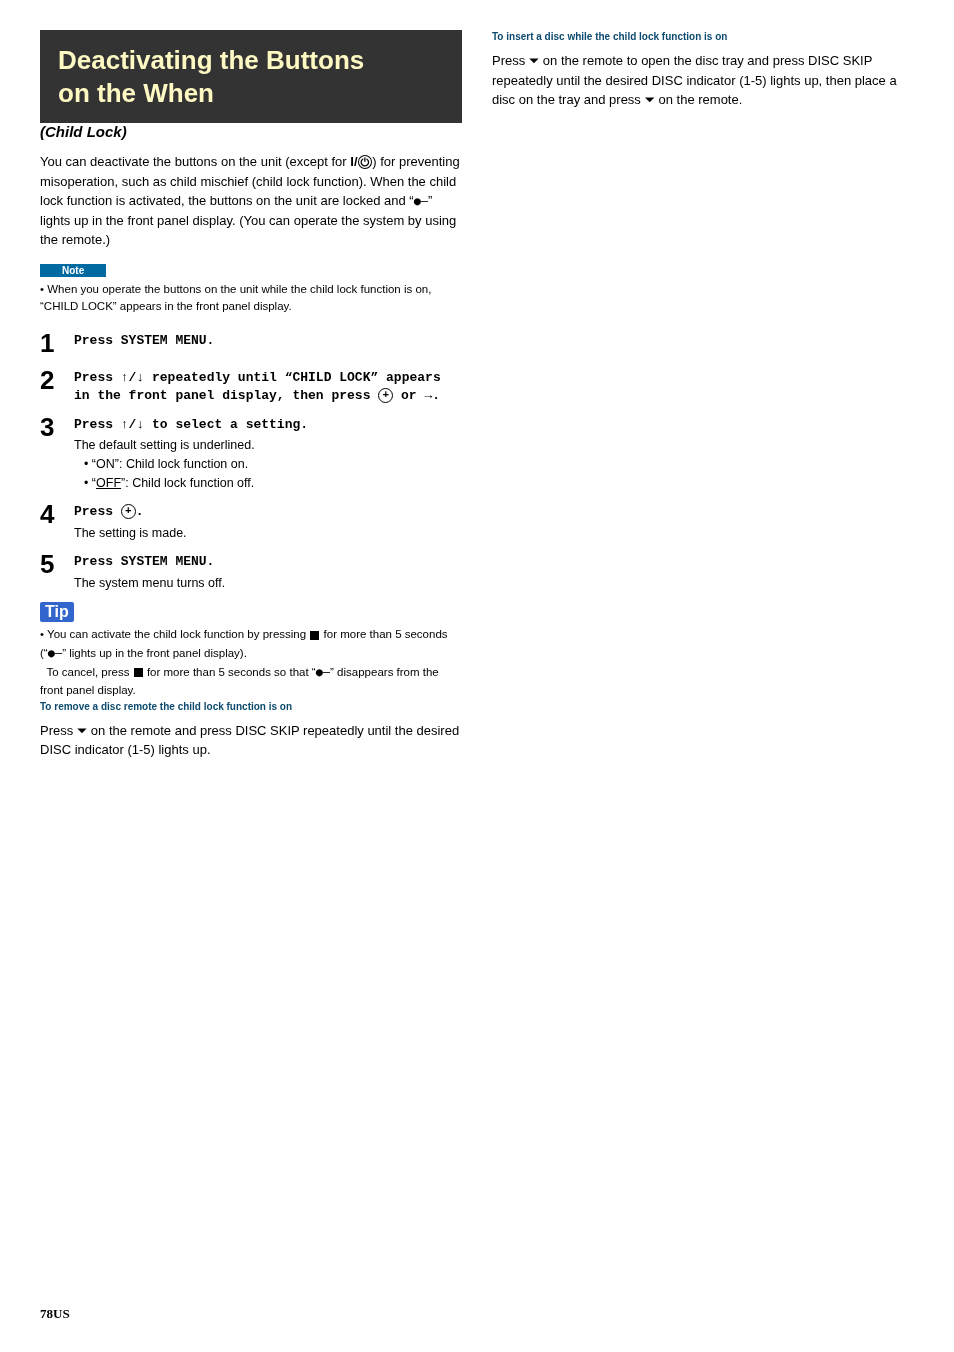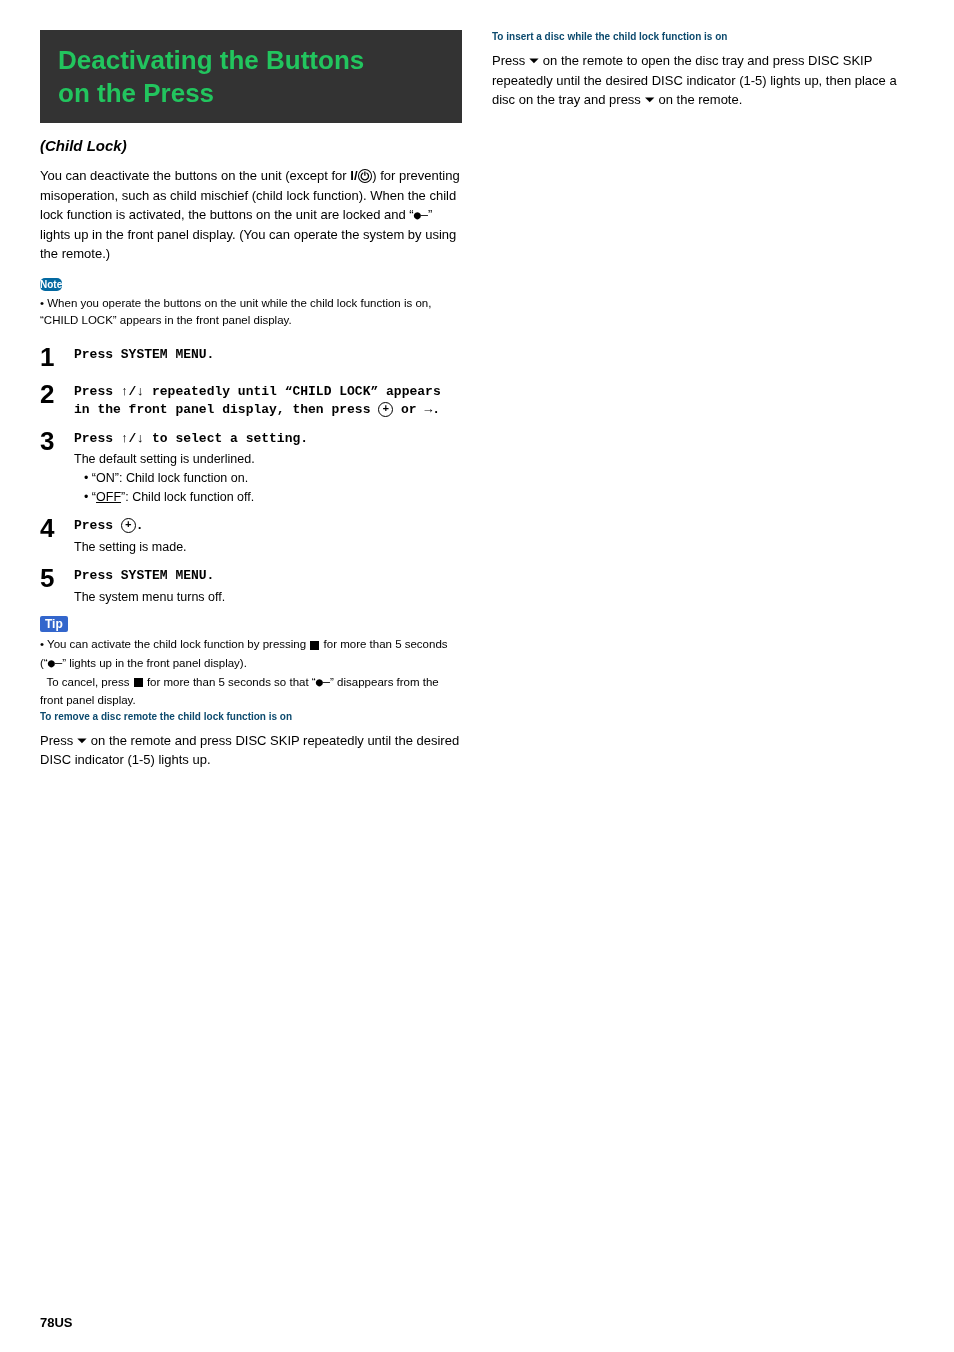--- a/index.html
+++ b/index.html
@@ -28,52 +28,51 @@
     .left-col {
       flex: 1;
       min-width: 0;
     }
     .right-col {
       flex: 1;
       min-width: 0;
     }
     .page-title {
       background: #333;
-      color: #22c55e;
+      color: #fef9c3;
       font-size: 26px;
       font-weight: bold;
       padding: 14px 18px 14px 18px;
-      margin-bottom: 14px;
       line-height: 1.25;
     }
     .subtitle {
       font-style: italic;
       font-weight: bold;
       font-size: 15px;
       margin-bottom: 12px;
     }
     .body-text {
       font-size: 13px;
       line-height: 1.5;
       margin-bottom: 12px;
     }
     .note-box {
       background: #0369a1;
       color: #fff;
       font-size: 10px;
       font-weight: bold;
-      padding: 1px 0;
+      padding: 1px 22px;
       display: inline-block;
       margin-bottom: 4px;
-      border-radius: 5px;
+      border-radius: 0;
     }
     .tip-box {
       background: #3366cc;
       color: #fff;
-      font-size: 12px;
+      font-size: 16px;
       font-weight: bold;
       padding: 1px 5px;
       display: inline-block;
       margin-bottom: 4px;
       border-radius: 2px;
     }
     .note-content {
       font-size: 11.5px;
       line-height: 1.5;
       margin-bottom: 14px;
@@ -130,43 +129,44 @@
       background: #000;
       vertical-align: middle;
       margin: 0 1px;
     }
     .tip-content {
       font-size: 11.5px;
       line-height: 1.55;
     }
     .page-number {
       position: absolute;
-      bottom: 22px;
+      bottom: 30px;
       left: 40px;
       font-size: 13px;
       font-weight: bold;
+      font-family: Liberation Serif, serif;
     }
     .page-wrapper {
       position: relative;
       width: 954px;
       min-height: 1352px;
     }
   </style>
 </head>
 <body>
 
 <div class="page-wrapper">
   <div class="page">
     <div class="two-col">
 
       <div class="left-col">
 
         <div class="page-title">
           <div>Deactivating the Buttons</div>
-          <div>on the Press</div>
+          <div>on the When</div>
         </div>
 
         <div class="subtitle">(Child Lock)</div>
 
         <div class="body-text">
           You can deactivate the buttons on the unit (except for <strong>I/</strong><span style="font-size:11px;vertical-align:middle;border:1.5px solid #000;border-radius:50%;padding:0 2px;font-weight:bold;">⏻</span>) for preventing misoperation, such as child mischief (child lock function). When the child lock function is activated, the buttons on the unit are locked and “<span style="font-family:monospace;font-size:12px;">●—</span>” lights up in the front panel display. (You can operate the system by using the remote.)
         </div>
 
         <div>
           <span class="note-box">Note</span>

